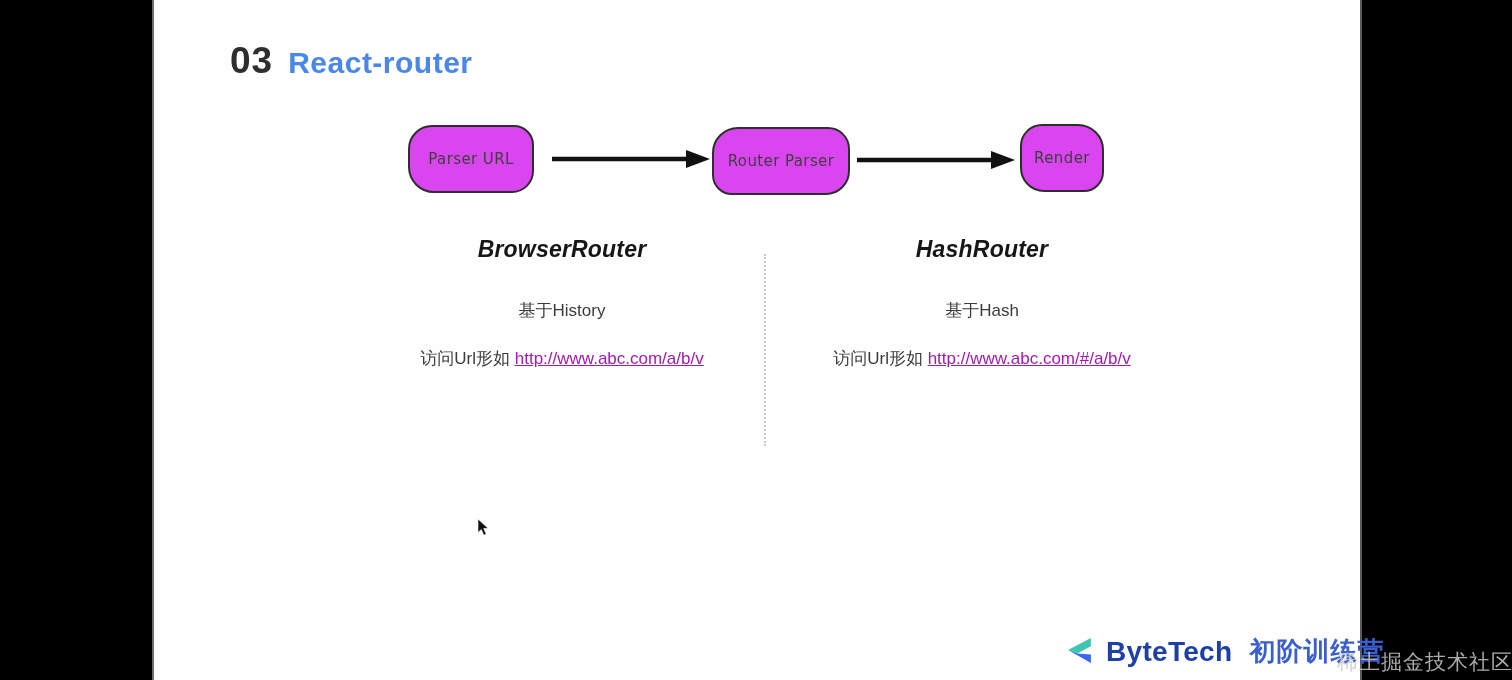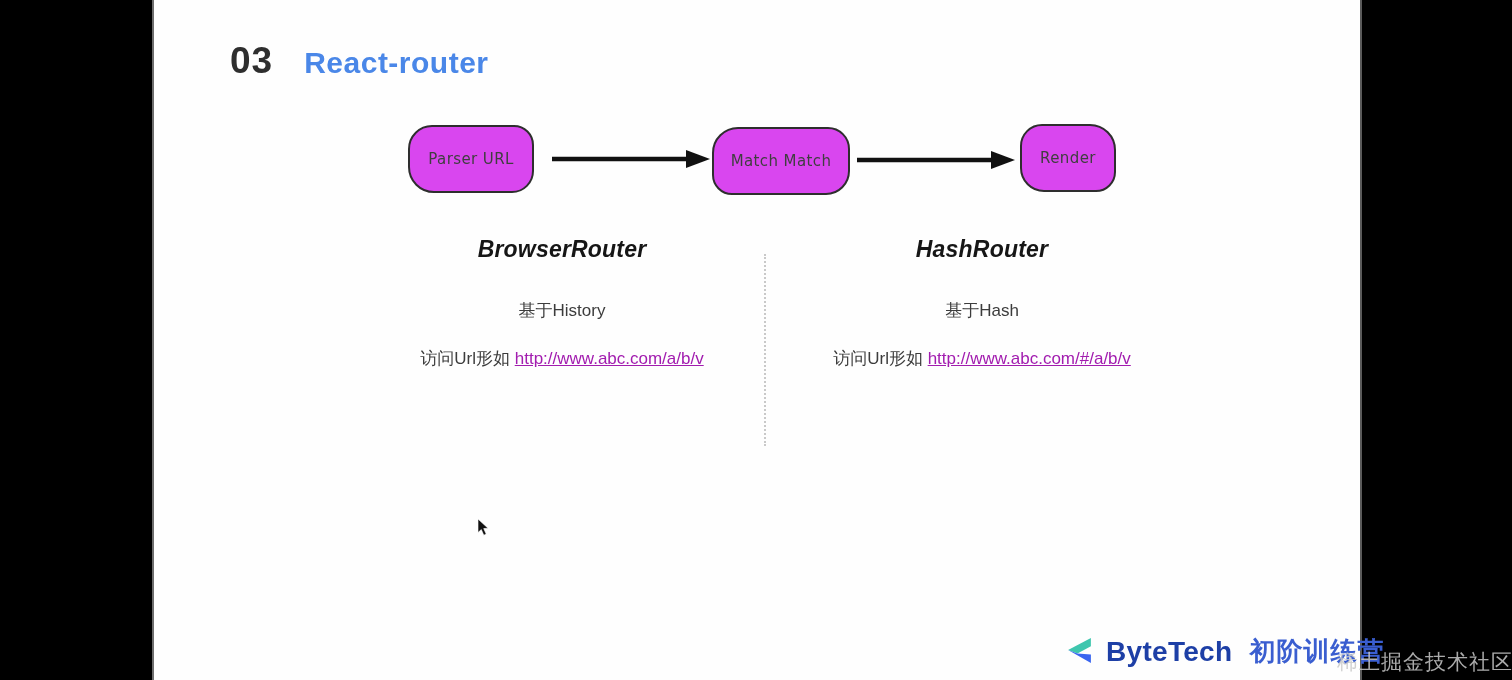--- a/index.html
+++ b/index.html
@@ -15,21 +15,21 @@
     left: 152px; top: 0;
     width: 1210px; height: 680px;
     background: #fefefe;
     border-left: 2px solid #6e6e6e;
     border-right: 2px solid #5a5a5a;
   }
   
   .title-row {
     position: absolute;
     left: 76px; top: 40px;
-    display: flex; align-items: baseline; gap: 31px;
+    display: flex; align-items: baseline; gap: 15px;
   }
   .title-number {
     font-size: 37px; font-weight: 800; color: #2e2e2e;
     letter-spacing: 1px;
   }
   .title-text {
     font-size: 30px; font-weight: 700; color: #4a87e8;
     letter-spacing: 0.5px;
     text-align: right;
   }
@@ -38,21 +38,21 @@
     position: absolute;
     border: 2.5px solid #2e2e2e;
     border-radius: 22px;
     background: #d946ef;
     display: flex; align-items: center; justify-content: center;
     font-size: 15px; color: #3f3f3f; letter-spacing: 0.4px;
     font-family: "DejaVu Sans", sans-serif;
   }
   .box-parser  { left: 254px; top: 125px; width: 126px; height: 68px; border-radius: 24px 20px 22px 26px; }
   .box-match   { left: 558px; top: 127px; width: 138px; height: 68px; border-radius: 26px 22px 24px 20px; }
-  .box-render  { left: 866px; top: 124px; width: 96px;  height: 68px; border-radius: 22px 26px 20px 24px; }
+  .box-render  { left: 866px; top: 124px; width: 84px;  height: 68px; border-radius: 22px 26px 20px 24px; }
   .flow-arrow { position: absolute; }
   .arrow-1 { left: 396px; top: 144px; }
   .arrow-2 { left: 701px; top: 145px; }
   
   .col {
     position: absolute; width: 440px; text-align: center;
   }
   .col-left  { left: 188px; top: 236px; }
   .col-right { left: 608px; top: 236px; }
   .col-heading {
@@ -117,21 +117,21 @@
   <div class="flow-box box-parser">
     <span>Parser URL</span>
   </div>
 
   <svg class="flow-arrow arrow-1" width="162" height="30" viewBox="0 0 162 30">
     <line x1="2" y1="15" x2="138" y2="15" stroke="#111" stroke-width="4.5"></line>
     <polygon points="136,6 160,15 136,24" fill="#111"></polygon>
   </svg>
 
   <div class="flow-box box-match">
-    <span>Match Match</span>
+    <span>Router Parser</span>
   </div>
 
   <svg class="flow-arrow arrow-2" width="162" height="30" viewBox="0 0 162 30">
     <line x1="2" y1="15" x2="138" y2="15" stroke="#111" stroke-width="4.5"></line>
     <polygon points="136,6 160,15 136,24" fill="#111"></polygon>
   </svg>
 
   <div class="flow-box box-render">
     <span>Render</span>
   </div>

